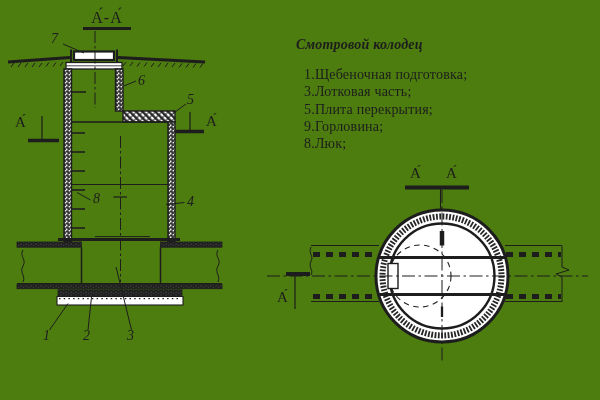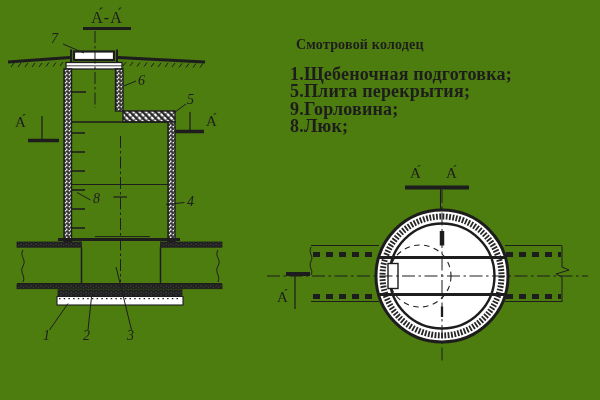--- a/index.html
+++ b/index.html
@@ -6,21 +6,21 @@
   .stage{
     position:relative;width:600px;height:400px;background:#4d7c0f;overflow:hidden;
     font-family:"Liberation Serif","DejaVu Serif",serif;color:#1d1d1d;
   }
   .linework{position:absolute;left:0;top:0;}
   .txt{position:absolute;white-space:nowrap;color:#1d1d1d;}
   .callout{font-style:italic;font-size:14px;line-height:1;}
   .mark{font-size:15px;line-height:1;}
   .sec-title{font-size:16px;line-height:1;letter-spacing:1px;}
   .doc-title{font-size:14px;font-weight:bold;letter-spacing:.2px;}
-  .legend{position:absolute;left:290px;top:66px;font-size:18px;font-weight:bold;
+  .legend{position:absolute;left:304px;top:66px;font-size:14px;font-weight:normal;
           line-height:17.3px;letter-spacing:.2px;}
   .legend div{white-space:nowrap;}
 </style>
 </head>
 <body>
 
 <div class="stage">
 
   <svg class="linework" width="600" height="400" viewBox="0 0 600 400" stroke="#1d1d1d" fill="none" stroke-linecap="butt">
     <defs>
@@ -192,24 +192,25 @@
   <div class="txt callout" style="left:187px;top:93px;">5</div>
   <div class="txt callout" style="left:93px;top:192px;">8</div>
   <div class="txt callout" style="left:187px;top:195px;">4</div>
   <div class="txt callout" style="left:43px;top:329px;">1</div>
   <div class="txt callout" style="left:83px;top:329px;">2</div>
   <div class="txt callout" style="left:127px;top:329px;">3</div>
 
   <div class="txt mark" style="left:15px;top:115px;">А́</div>
   <div class="txt mark" style="left:206px;top:114px;">А́</div>
 
-  <div class="txt doc-title" style="left:296px;top:37px;">Смотровой колодец</div>
+  <div class="txt doc-title" style="left:296px;top:37px;font-style:italic;">Смотровой колодец</div>
 
   <div class="legend">
     <div>1.Щебеночная подготовка;</div>
+    <div>3.Лотковая часть;</div>
     <div>5.Плита перекрытия;</div>
     <div>9.Горловина;</div>
     <div>8.Люк;</div>
   </div>
 
   <div class="txt mark" style="left:410px;top:166px;">А́</div>
   <div class="txt mark" style="left:446px;top:166px;">А́</div>
   <div class="txt mark" style="left:277px;top:290px;">А́</div>
 
 </div>

